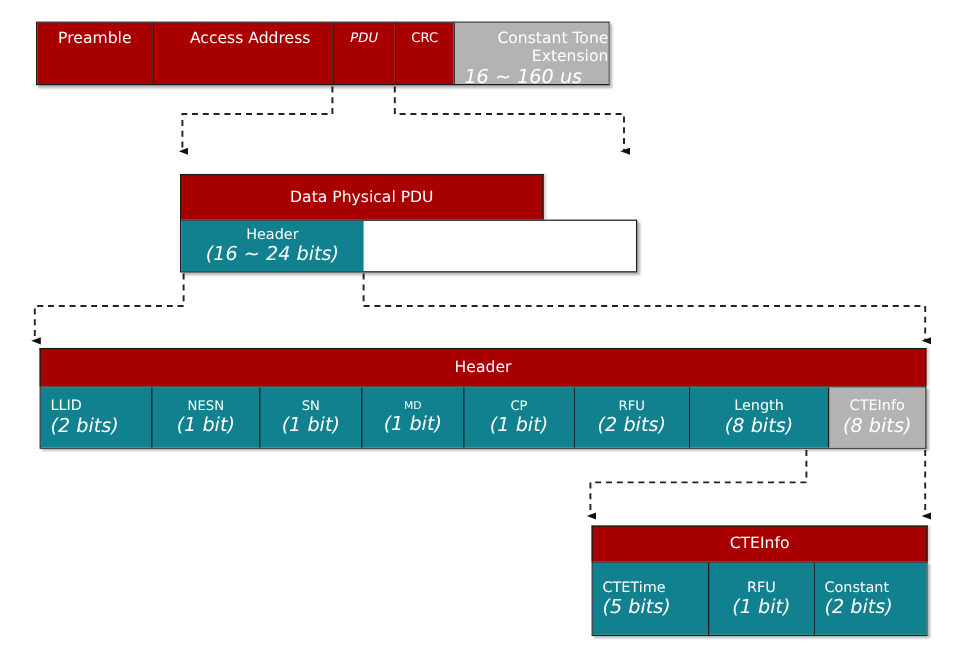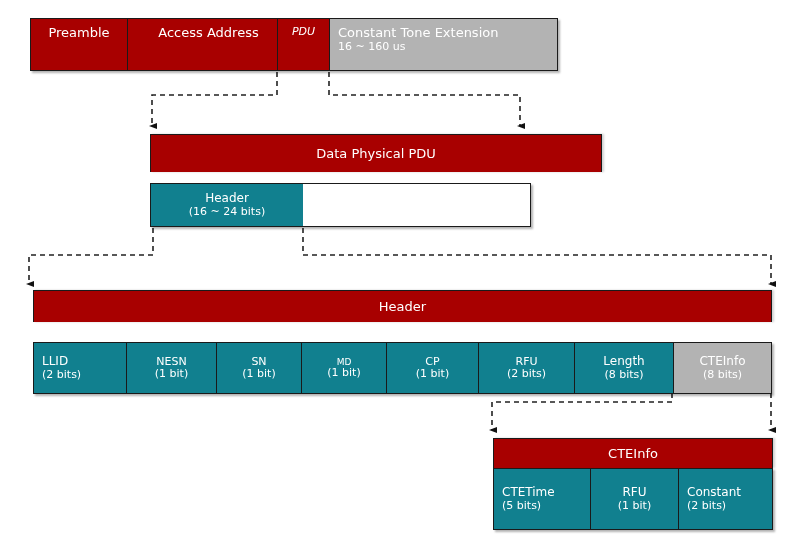--- a/index.html
+++ b/index.html
@@ -57,21 +57,21 @@
     background: #a80000;
     color: #ffffff;
     border: 1px solid #1a1a1a;
     border-bottom: none;
   }
 
   .fs13 { font-size: 13px; }
   .fs12 { font-size: 12px; }
   .fs11 { font-size: 11px; }
   .fs9  { font-size: 9px; }
-  .sub  { font-size: 11px; }
+  .sub  { font-size: 16px; font-style: italic; }
 
   .line2 { display:block; }
 
   svg.conn {
     position: absolute;
     left: 0; top: 0;
     width: 803px;
     height: 551px;
     pointer-events: none;
   }
@@ -96,50 +96,53 @@
       <path d="M153,228 L153,255 L29,255 L29,284" marker-end="url(#ah)"></path>
 
       <path d="M303,228 L303,255 L771,255 L771,284" marker-end="url(#ah)"></path>
 
       <path d="M672,375 L672,402 L492,402 L492,430" marker-end="url(#ah)"></path>
 
       <path d="M771,375 L771,430" marker-end="url(#ah)"></path>
     </g>
   </svg>
 
-  <div class="row" style="left:30px; top:18px; width:528px; height:53px;">
+  <div class="row" style="left:30px; top:18px; width:478px; height:53px;">
     <div class="cell c-red top fs13" style="width:96px;">
       <span>Preamble</span>
     </div>
     <div class="cell c-red top fs13" style="width:150px;padding-left:12px;">
       <span>Access Address</span>
     </div>
     <div class="cell c-red top fs11" style="width:52px;font-style:italic;">
       <span>PDU</span>
     </div>
+    <div class="cell c-red top fs11" style="width:49px;">
+      <span>CRC</span>
+    </div>
     <div class="cell c-grey top lefttext fs13" style="flex:1;">
       <span>Constant Tone Extension</span>
       <span class="sub line2">16 ~ 160 us</span>
     </div>
   </div>
 
-  <div class="title-band fs13" style="left:150px; top:134px; width:452px; height:38px; box-shadow:2px 0 2px rgba(0,0,0,0.18);">
+  <div class="title-band fs13" style="left:150px; top:145px; width:303px; height:38px; box-shadow:2px 0 2px rgba(0,0,0,0.18);">
     <span>Data Physical PDU</span>
   </div>
   <div class="row" style="left:150px; top:183px; width:381px; height:44px;">
     <div class="cell c-teal fs12" style="width:152px;">
       <span>Header</span>
       <span class="sub">(16 ~ 24 bits)</span>
     </div>
   </div>
 
   <div class="title-band fs13" style="left:33px; top:290px; width:739px; height:32px; box-shadow:2px 0 2px rgba(0,0,0,0.18);">
     <span>Header</span>
   </div>
-  <div class="row" style="left:33px; top:322px; width:739px; height:52px;margin-top:20px;">
+  <div class="row" style="left:33px; top:322px; width:739px; height:52px;">
     <div class="cell c-teal lefttext fs12" style="width:92px;">
       <span>LLID</span>
       <span class="sub line2">(2 bits)</span>
     </div>
     <div class="cell c-teal fs11" style="width:90px;">
       <span>NESN</span>
       <span class="sub">(1 bit)</span>
     </div>
     <div class="cell c-teal fs11" style="width:85px;">
       <span>SN</span>
@@ -150,21 +153,21 @@
       <span class="sub">(1 bit)</span>
     </div>
     <div class="cell c-teal fs11" style="width:92px;text-align:right;">
       <span>CP</span>
       <span class="sub">(1 bit)</span>
     </div>
     <div class="cell c-teal fs11" style="width:96px;">
       <span>RFU</span>
       <span class="sub">(2 bits)</span>
     </div>
-    <div class="cell c-teal fs12" style="width:99px;">
+    <div class="cell c-teal fs12" style="width:116px;">
       <span>Length</span>
       <span class="sub">(8 bits)</span>
     </div>
     <div class="cell c-grey fs12" style="flex:1;">
       <span>CTEInfo</span>
       <span class="sub">(8 bits)</span>
     </div>
   </div>
 
   <div class="title-band fs13" style="left:493px; top:438px; width:280px; height:30px; box-shadow:2px 0 2px rgba(0,0,0,0.18);">

